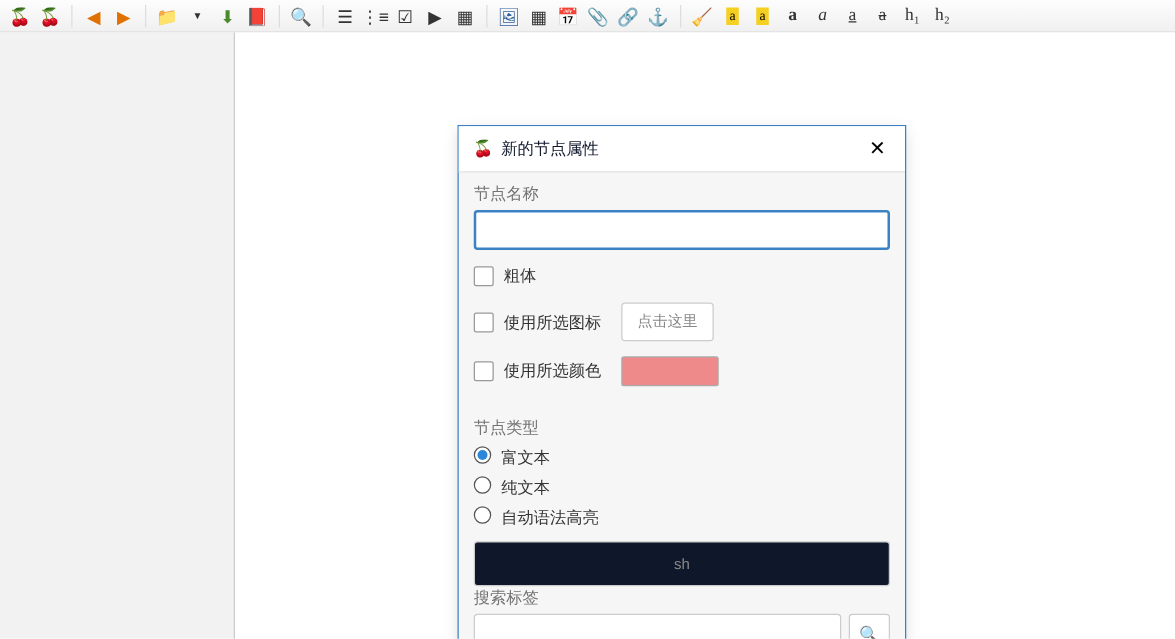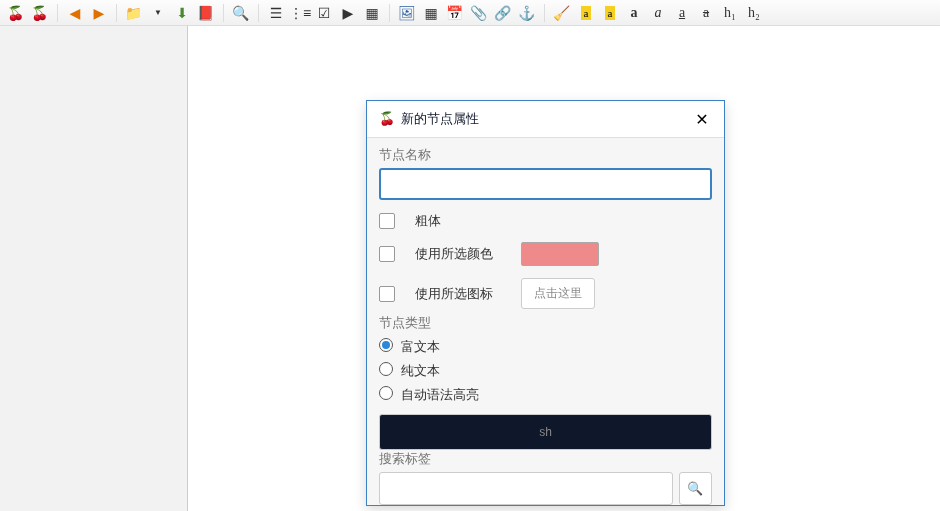--- a/index.html
+++ b/index.html
@@ -17,21 +17,21 @@
 .dlg-title { display: flex; align-items: center; padding: 8px 12px; border-bottom: 1px solid #e0e0e0; background: #fff; }
 .dlg-title-icon { width: 16px; height: 16px; margin-right: 6px; }
 .dlg-title-text { flex: 1; font-size: 13px; color: #0f172a; }
 .dlg-close { width: 20px; height: 20px; display: flex; align-items: center; justify-content: center; cursor: pointer; font-size: 16px; }
 
 .dlg-body { padding: 8px 12px 0; }
 .field-label { font-size: 13px; color: #737373; margin-bottom: 4px; }
 .text-input { width: 100%; padding: 6px 8px; border: 2px solid #3b82c4; border-radius: 3px; font-size: 14px; outline: none; }
 .text-input-plain { width: 100%; padding: 8px; border: 1px solid #ccc; border-radius: 3px; font-size: 13px; background: #fff; }
 
-.check-row { display: flex; align-items: center; gap: 20px; margin-top: 12px; }
+.check-row { display: flex; align-items: center; gap: 8px; margin-top: 12px; }
 .checkbox { width: 16px; height: 16px; border: 1px solid #999; border-radius: 2px; background: #fff; cursor: pointer; }
 .check-label { font-size: 13px; color: #333; }
 
 .color-swatch { width: 78px; height: 24px; background: #ee8a8a; border: 1px solid #aaa; border-radius: 2px; margin-left: 8px; cursor: pointer; }
 .icon-btn { padding: 6px 12px; border: 1px solid #ccc; border-radius: 3px; background: #fff; color: #888; font-size: 12px; margin-left: 8px; cursor: pointer; }
 
 .radio-row { display: flex; align-items: flex-start; gap: 8px; margin-top: 6px; }
 .radio { width: 14px; height: 14px; border: 1px solid #555; border-radius: 50%; background: #fff; cursor: pointer; display: flex; align-items: center; justify-content: center; }
 .radio.checked::after { content: ''; width: 8px; height: 8px; border-radius: 50%; background: #2b87d8; }
 
@@ -110,31 +110,31 @@
         <div class="field-label">节点名称</div>
         <input class="text-input" autofocus="" value="" style="">
 
         <div class="check-row">
           <div class="checkbox"></div>
           <span class="check-label">粗体</span>
         </div>
 
         <div class="check-row">
           <div class="checkbox"></div>
+          <span class="check-label">使用所选图标</span>
+          <button class="icon-btn">点击这里</button>
+        </div>
+
+        <div class="check-row">
+          <div class="checkbox"></div>
           <span class="check-label">使用所选颜色</span>
           <div class="color-swatch"></div>
         </div>
 
-        <div class="check-row">
-          <div class="checkbox"></div>
-          <span class="check-label">使用所选图标</span>
-          <button class="icon-btn">点击这里</button>
-        </div>
-
-        <div class="field-label" style="margin-top:5px;">节点类型</div>
+        <div class="field-label" style="margin-top:24px;">节点类型</div>
 
         <div class="radio-row">
           <div class="radio checked"></div>
           <span class="check-label">富文本</span>
         </div>
         <div class="radio-row">
           <div class="radio"></div>
           <span class="check-label">纯文本</span>
         </div>
         <div class="radio-row">

